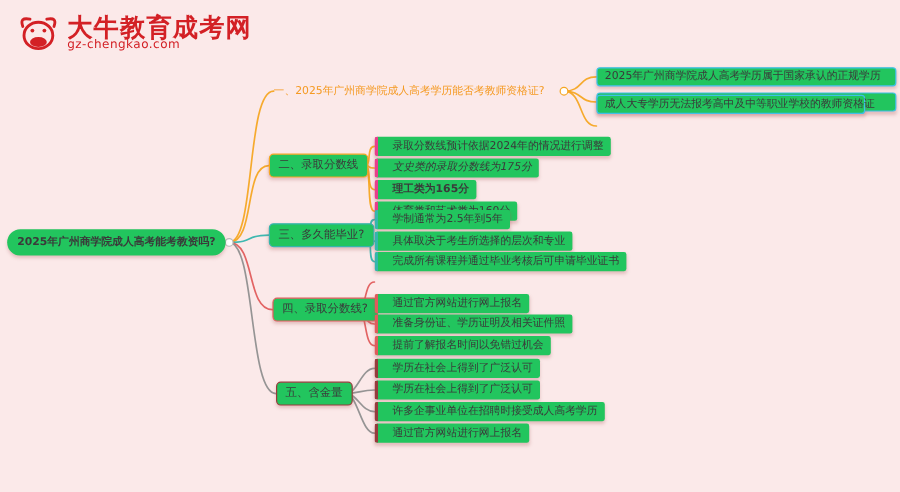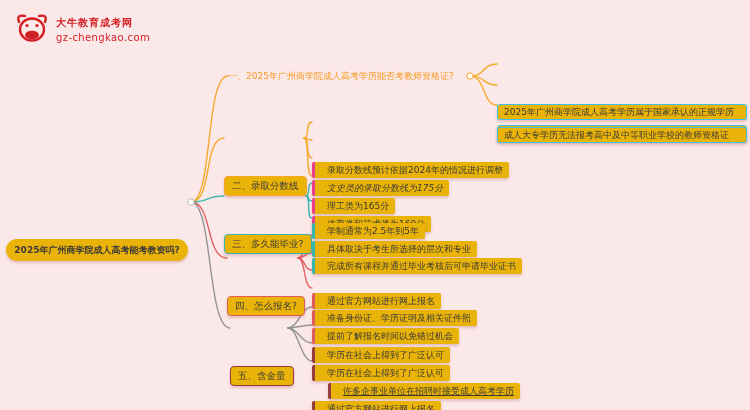--- a/index.html
+++ b/index.html
@@ -5,51 +5,51 @@
   html,body{margin:0;padding:0;}
   .canvas{
     position:relative;width:750px;height:410px;background:#fbe9e9;overflow:hidden;
     font-family:"DejaVu Sans","Liberation Sans",sans-serif;color:#3a3a3a;
   }
   .links{position:absolute;left:0;top:0;z-index:1;}
   .links path{fill:none;stroke-width:1.4;stroke-linecap:round;opacity:.95;}
 
   
   .logo{position:absolute;left:14px;top:12px;display:flex;align-items:center;gap:6px;z-index:3;}
-  .logo .brand{font-size:10px;font-weight:bold;color:#d32025;letter-spacing:1px;line-height:18px;}
+  .logo .brand{font-size:21px;font-weight:bold;color:#d32025;letter-spacing:1px;line-height:18px;}
   .logo .domain{font-size:10px;color:#d32025;letter-spacing:.4px;line-height:12px;}
 
   
-  .node{position:absolute;z-index:2;background:#eab308;white-space:nowrap;box-sizing:border-box;
-        box-shadow:0 2px 3px rgba(170,90,90,.3);margin-top:48px;}
+  .node{position:absolute;z-index:2;background:#22c55e;white-space:nowrap;box-sizing:border-box;
+        box-shadow:0 2px 3px rgba(170,90,90,.3);}
   .root{left:6px;top:191px;width:182px;height:22px;line-height:22px;border-radius:11px;
         padding:0 5px;font-size:9px;font-weight:600;text-align:center;}
   .btext{position:absolute;z-index:2;left:228px;top:70px;font-size:9px;line-height:12px;
          color:#f59a23;white-space:nowrap;}
   .bh{height:20px;line-height:18px;border-radius:4px;padding:0 7px;font-size:9.5px;border:1px solid #999;}
   .item{height:16px;line-height:16px;border-radius:2px;padding:0 6px;font-size:9px;}
   .bar{border-left:3px solid #c2410c;padding-left:12px;}
   .outline{border:1px solid #3ec0e8;border-radius:3px;line-height:14px;}
 
   #b2h{left:224px;top:128px;border-color:#f5a623;}
   #b3h{left:224px;top:186px;border-color:#35b5ad;}
   #b4h{left:227px;top:248px;border-color:#e05c5c;}
   #b5h{left:230px;top:318px;border-color:#963c3c;}
 
   #b1i1{left:497px;top:56px;width:250px;}
   #b1i2{left:497px;top:77px;width:250px;}
-  #b1i3{left:497px;top:79px;width:250px;}
+  #b1i3{left:497px;top:79px;width:224px;}
 
   #b2i1{left:312px;top:114px;} #b2i2{left:312px;top:132px;font-style:italic;}
-  #b2i3{left:312px;top:150px;} #b2i4{left:312px;top:168px;}
+  #b2i3{left:312px;top:150px;font-weight:bold;} #b2i4{left:312px;top:168px;}
   #b3i1{left:312px;top:175px;} #b3i2{left:312px;top:193px;} #b3i3{left:312px;top:210px;}
   #b4i1{left:312px;top:227px;} #b4i2{left:312px;top:245px;}
   #b4i3{left:312px;top:262px;} #b4i4{left:312px;top:280px;}
   #b5i1{left:312px;top:299px;} #b5i2{left:312px;top:317px;}
-  #b5i3{left:328px;top:335px;text-decoration:underline;} #b5i4{left:312px;top:353px;}
+  #b5i3{left:312px;top:335px;} #b5i4{left:312px;top:353px;}
 
   .acc-pink{border-left-color:#e83e8c;}
   .acc-teal{border-left-color:#35b5ad;}
   .acc-red{border-left-color:#e05c5c;}
   .acc-maroon{border-left-color:#963c3c;}
 </style>
 </head>
 <body>
 
 <div class="canvas">
@@ -102,21 +102,21 @@
       <div class="brand">大牛教育成考网</div>
       <div class="domain">gz-chengkao.com</div>
     </div>
   </div>
 
   <div class="node root">2025年广州商学院成人高考能考教资吗?</div>
 
   <div class="btext" id="b1h">一、2025年广州商学院成人高考学历能否考教师资格证?</div>
   <div class="node bh" id="b2h">二、录取分数线</div>
   <div class="node bh" id="b3h">三、多久能毕业?</div>
-  <div class="node bh" id="b4h">四、怎么报名?</div>
+  <div class="node bh" id="b4h">四、录取分数线?</div>
   <div class="node bh" id="b5h">五、含金量</div>
 
   <div class="node item outline" id="b1i1">2025年广州商学院成人高考学历属于国家承认的正规学历</div>
   <div class="node item outline" id="b1i2">提前了解报名时间以免错过机会</div>
   <div class="node item outline" id="b1i3">成人大专学历无法报考高中及中等职业学校的教师资格证</div>
 
   <div class="node item bar acc-pink" id="b2i1">录取分数线预计依据2024年的情况进行调整</div>
   <div class="node item bar acc-pink" id="b2i2">文史类的录取分数线为175分</div>
   <div class="node item bar acc-pink" id="b2i3">理工类为165分</div>
   <div class="node item bar acc-pink" id="b2i4">体育类和艺术类为160分</div>

